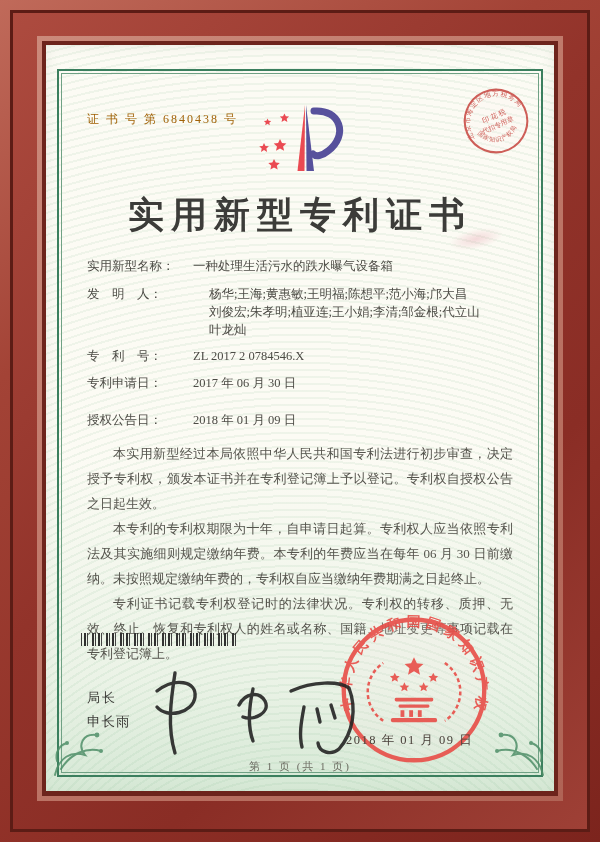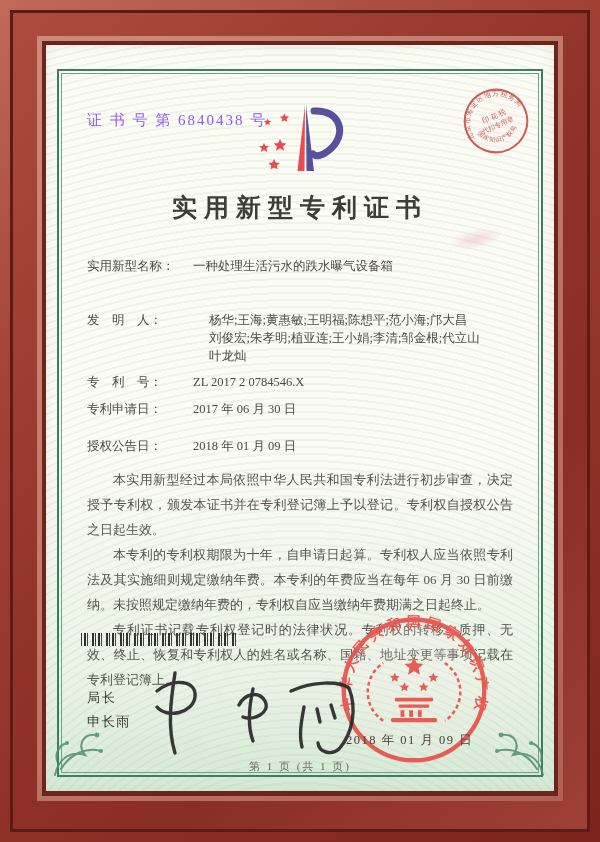--- a/index.html
+++ b/index.html
@@ -23,37 +23,37 @@
   }
   .paper::before { 
     content:""; position:absolute; inset:0; z-index:0;
     background:
       repeating-radial-gradient(circle at 50% 130%, rgba(120,180,135,0.10) 0 2px, rgba(0,0,0,0) 2px 7px),
       linear-gradient(180deg, rgba(236,244,236,0.0) 55%, rgba(214,233,214,0.45) 85%, rgba(201,226,203,0.75) 100%);
   }
   .green-border-outer { position:absolute; left:11px; right:11px; top:24px; bottom:14px; border:2px solid #3b7f5e; }
   .green-border-inner { position:absolute; left:15px; right:15px; top:28px; bottom:18px; border:1px solid #6fa184; }
 
-  .cert-no { position:absolute; left:41px; top:66px; font-size:15px; letter-spacing:2px; color:#8b5cf6;text-align:right; }
+  .cert-no { position:absolute; left:41px; top:66px; font-size:12px; letter-spacing:2px; color:#a16207;text-align:right; }
 
   .logo { position:absolute; left:208px; top:54px; width:100px; height:82px; }
 
   .title { position:absolute; left:0; right:0; top:146px; text-align:center;
-           font-size:25px; font-weight:600; letter-spacing:7px; color:#3c3c39; }
+           font-size:36px; font-weight:600; letter-spacing:7px; color:#3c3c39; }
 
   .smudge { position:absolute; left:402px; top:184px; width:56px; height:20px;
             background:radial-gradient(ellipse at center, rgba(220,130,150,0.28), rgba(220,130,150,0) 70%);
             transform:rotate(-12deg); border-radius:50%; }
 
   
   .content { position:absolute; left:41px; top:212px; width:426px; color:#4c4b45; font-size:12.5px; z-index:1; }
   .row { display:flex; line-height:1.5; }
   .row .lbl { flex:0 0 106px; white-space:pre; }
   .row .val { flex:1; }
-  .mb-name { margin-bottom:35px; }
+  .mb-name { margin-bottom:9px; }
   .mb-inv  { margin-bottom:8px; }
   .mb-pat  { margin-bottom:8px; }
   .mb-fil  { margin-bottom:18px; }
   .mb-own  { margin-bottom:20px; }
   .mb-grant{ margin-bottom:13px; }
   .inv-line { line-height:1.45;margin-left:16px; }
 
   .body-text p { margin:0; text-indent:2em; text-align:justify; line-height:1.92; font-size:13px; color:#55544d; }
 
   .barcode { position:absolute; left:35px; top:588px; width:157px; height:13px; z-index:1;

